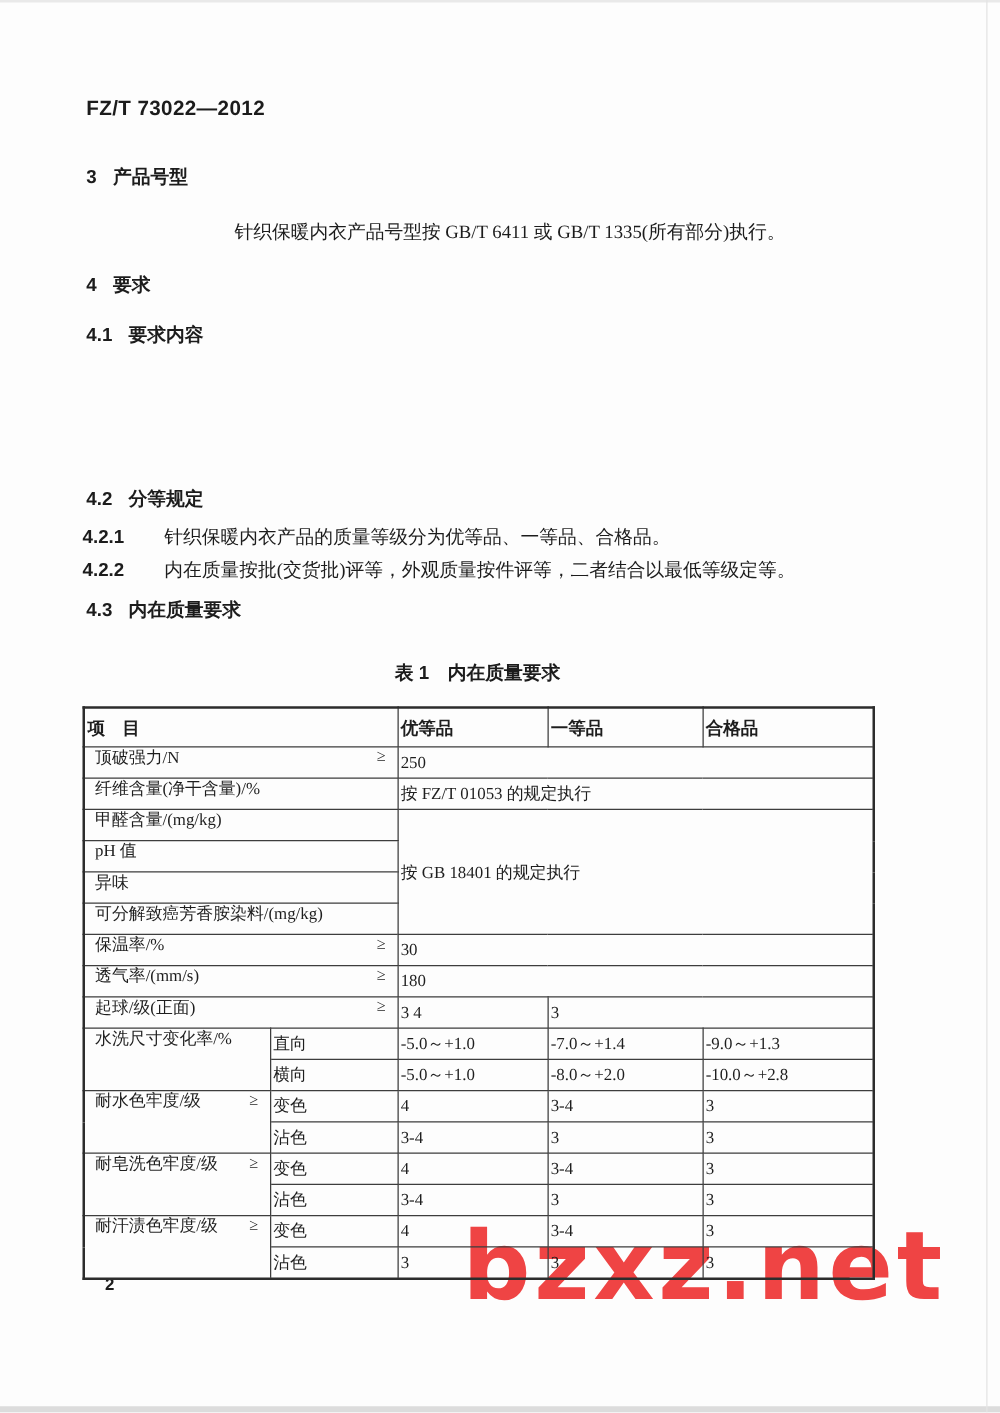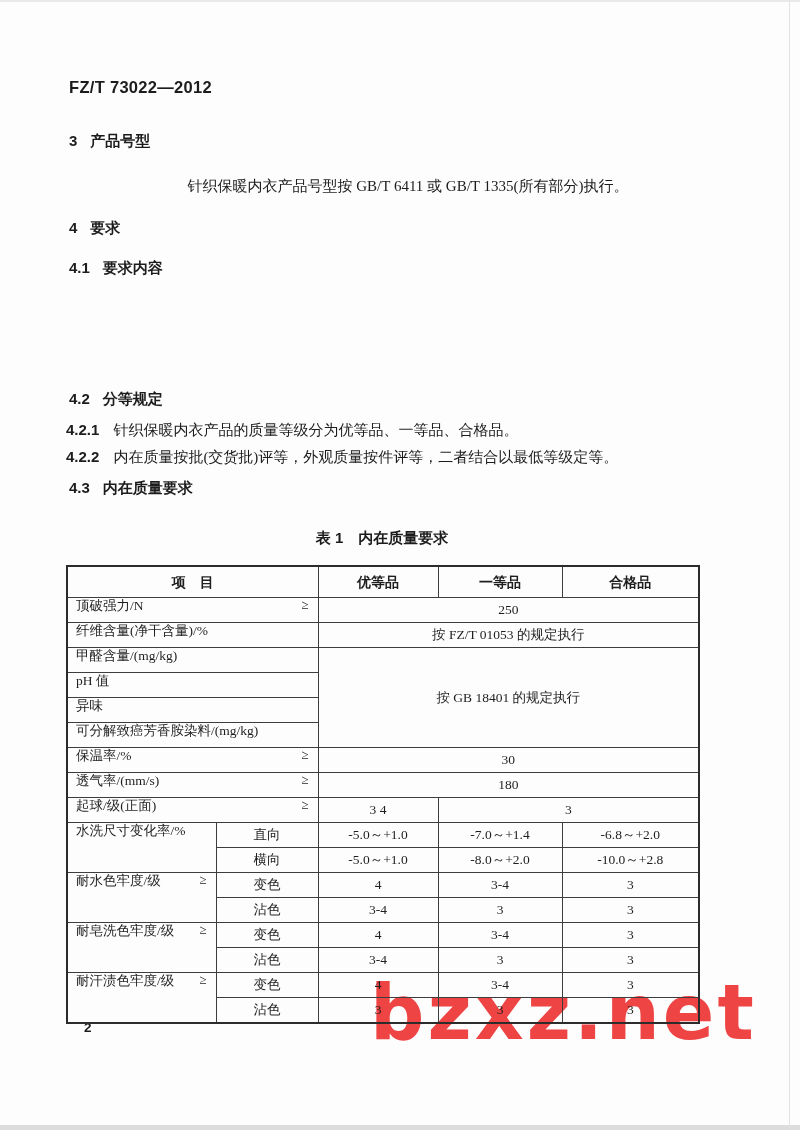--- a/index.html
+++ b/index.html
@@ -14,28 +14,28 @@
 
   .h{position:absolute;left:69px;font-family:"Liberation Sans",sans-serif;
      font-weight:bold;font-size:15px;margin:0;}
   .h .num{margin-right:13px;}
 
   .para{position:absolute;left:66px;width:632px;font-size:15px;line-height:27.5px;
         text-align:justify;margin:0;}
   .p-single{line-height:20px;text-align:center;}
   .p3{padding-left:52px;width:580px;}
   .clause{position:absolute;left:66px;width:632px;font-size:15px;line-height:20px;margin:0;}
-  .clause .num{font-family:"Liberation Sans",sans-serif;font-weight:bold;margin-right:14px;}
+  .clause .num{font-family:"Liberation Sans",sans-serif;font-weight:bold;margin-right:32px;}
 
   .caption{position:absolute;left:66px;top:529px;width:632px;text-align:center;
            font-family:"Liberation Sans",sans-serif;font-weight:bold;font-size:15px;}
 
   table.qt{position:absolute;left:66px;top:565px;width:632px;border-collapse:collapse;
            table-layout:fixed;font-size:13.5px;color:#1e1e1e;z-index:1;background:transparent;}
-  .qt td{border:1px solid #3d3d3d;text-align:center;padding:0 2px;height:24px;
+  .qt td{border:1px solid #3d3d3d;padding:0 2px;height:24px;
          line-height:1.15;background:transparent;overflow:hidden;}
   .qt{border:2px solid #2c2c2c;}
   .qt tr.hdr td{height:30px;font-family:"Liberation Sans",sans-serif;font-weight:bold;font-size:14px;}
   .qt td.lbl{text-align:left;padding:0;}
   .cellflex{display:flex;justify-content:space-between;align-items:flex-start;padding:0 9px 0 8px;height:100%;}
   .cellflex .only{margin-right:auto;}
   .gte{font-size:13px;}
 
   .watermark{position:absolute;left:370px;top:975px;z-index:0;
              font-family:"DejaVu Sans",sans-serif;font-weight:bold;font-size:76px;
@@ -170,21 +170,21 @@
 
       <tr>
         <td rowspan="2" class="lbl">
             <div class="cellflex">
               <span class="only">水洗尺寸变化率/%</span>
             </div>
           </td>
         <td>直向</td>
         <td>-5.0～+1.0</td>
         <td>-7.0～+1.4</td>
-        <td>-6.8～+2.0</td>
+        <td>-9.0～+1.3</td>
       </tr>
       <tr>
         <td>横向</td>
         <td>-5.0～+1.0</td>
         <td>-8.0～+2.0</td>
         <td>-10.0～+2.8</td>
       </tr>
 
       <tr>
         <td rowspan="2" class="lbl">

